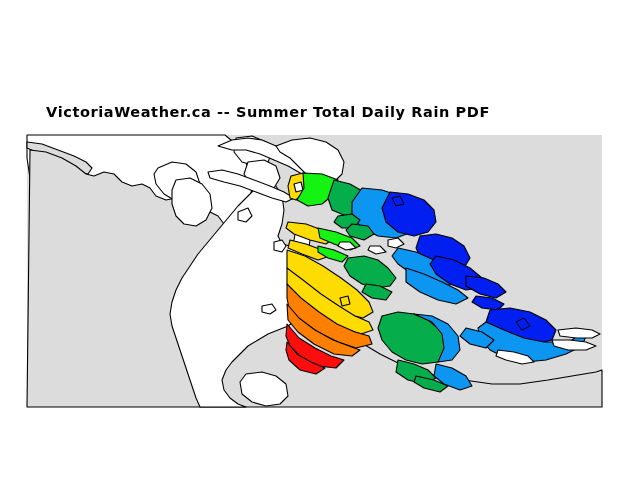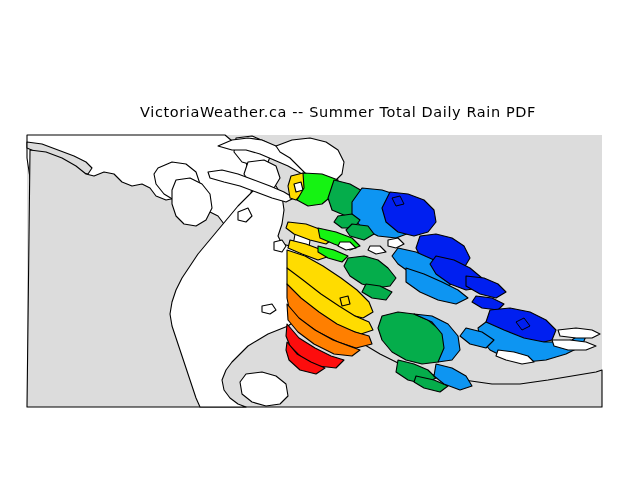--- a/index.html
+++ b/index.html
@@ -20,26 +20,27 @@
     background: #ffffff;
   }
 
   
   #title {
     position: absolute;
     left: 0;
     top: 104;
     top: 104px;
     width: 536px;
-    text-align: right;
+    text-align: center;
     font-family: "DejaVu Sans", sans-serif;
     font-size: 14.5px;
     letter-spacing: 0.6px;
     color: #000000;
     white-space: nowrap;
+    font-weight: bold;
   }
 
   
   #map-panel {
     position: absolute;
     left: 0px;
     top: 128px;
     width: 640px;
     height: 282px;
   }

